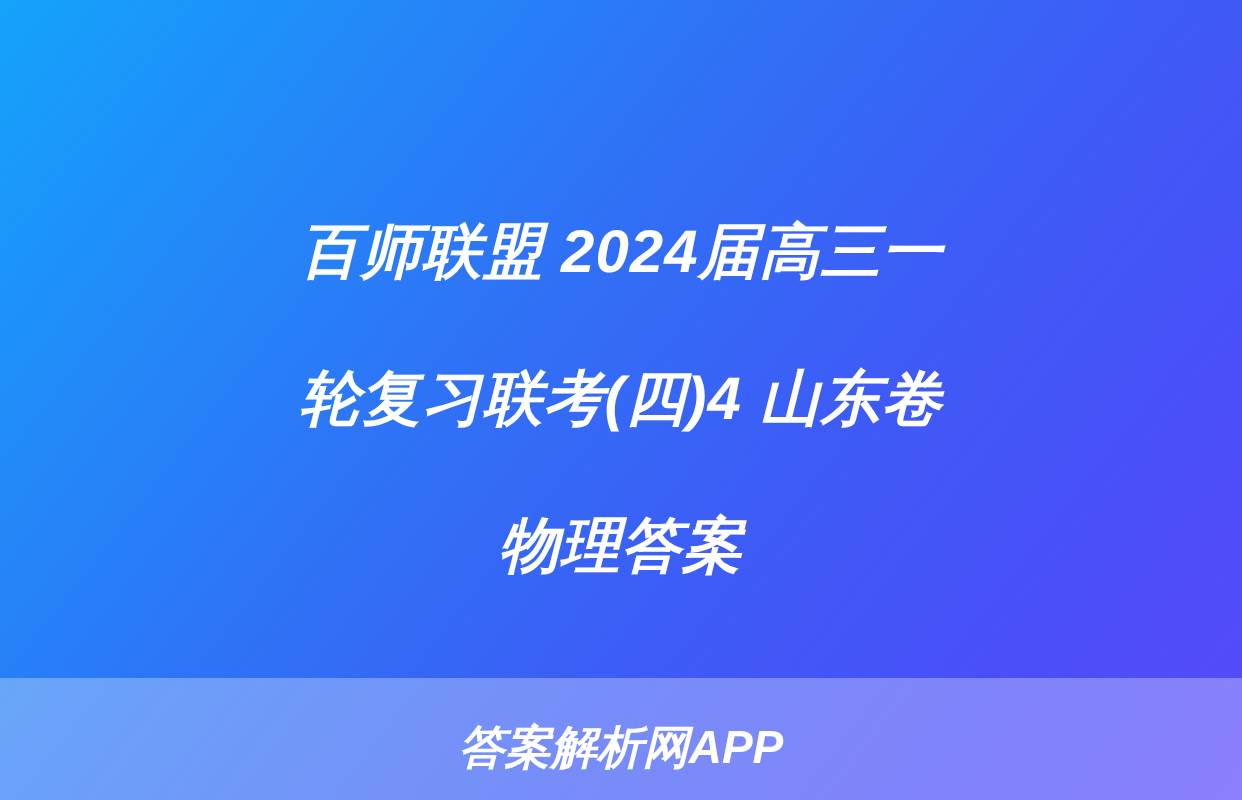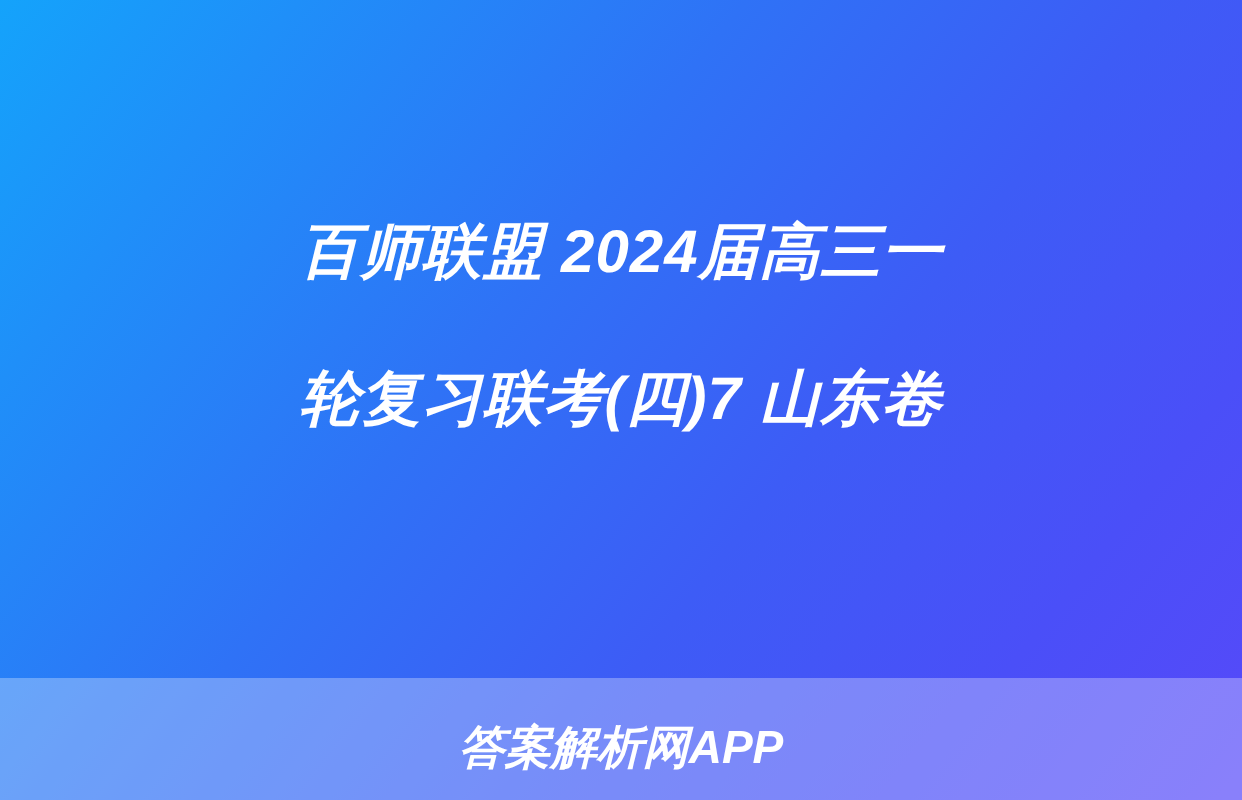--- a/index.html
+++ b/index.html
@@ -82,21 +82,22 @@
     margin-top: 16px;
   }
 </style>
 </head>
 <body>
 
 <div class="banner">
 
   <div class="title-block">
     <span class="title-line">百师联盟 2024届高三一</span>
-    <span class="title-line">轮复习联考(四)7 山东卷</span>
+    <span class="title-line">轮复习联考(四)4 山东卷</span>
+    <span class="title-line">物理答案</span>
   </div>
 
   <div class="footer-band">
     <div class="footer-watermark">
       <span class="footer-watermark-text">答案解析网APP</span>
     </div>
   </div>
 
 </div>
 

